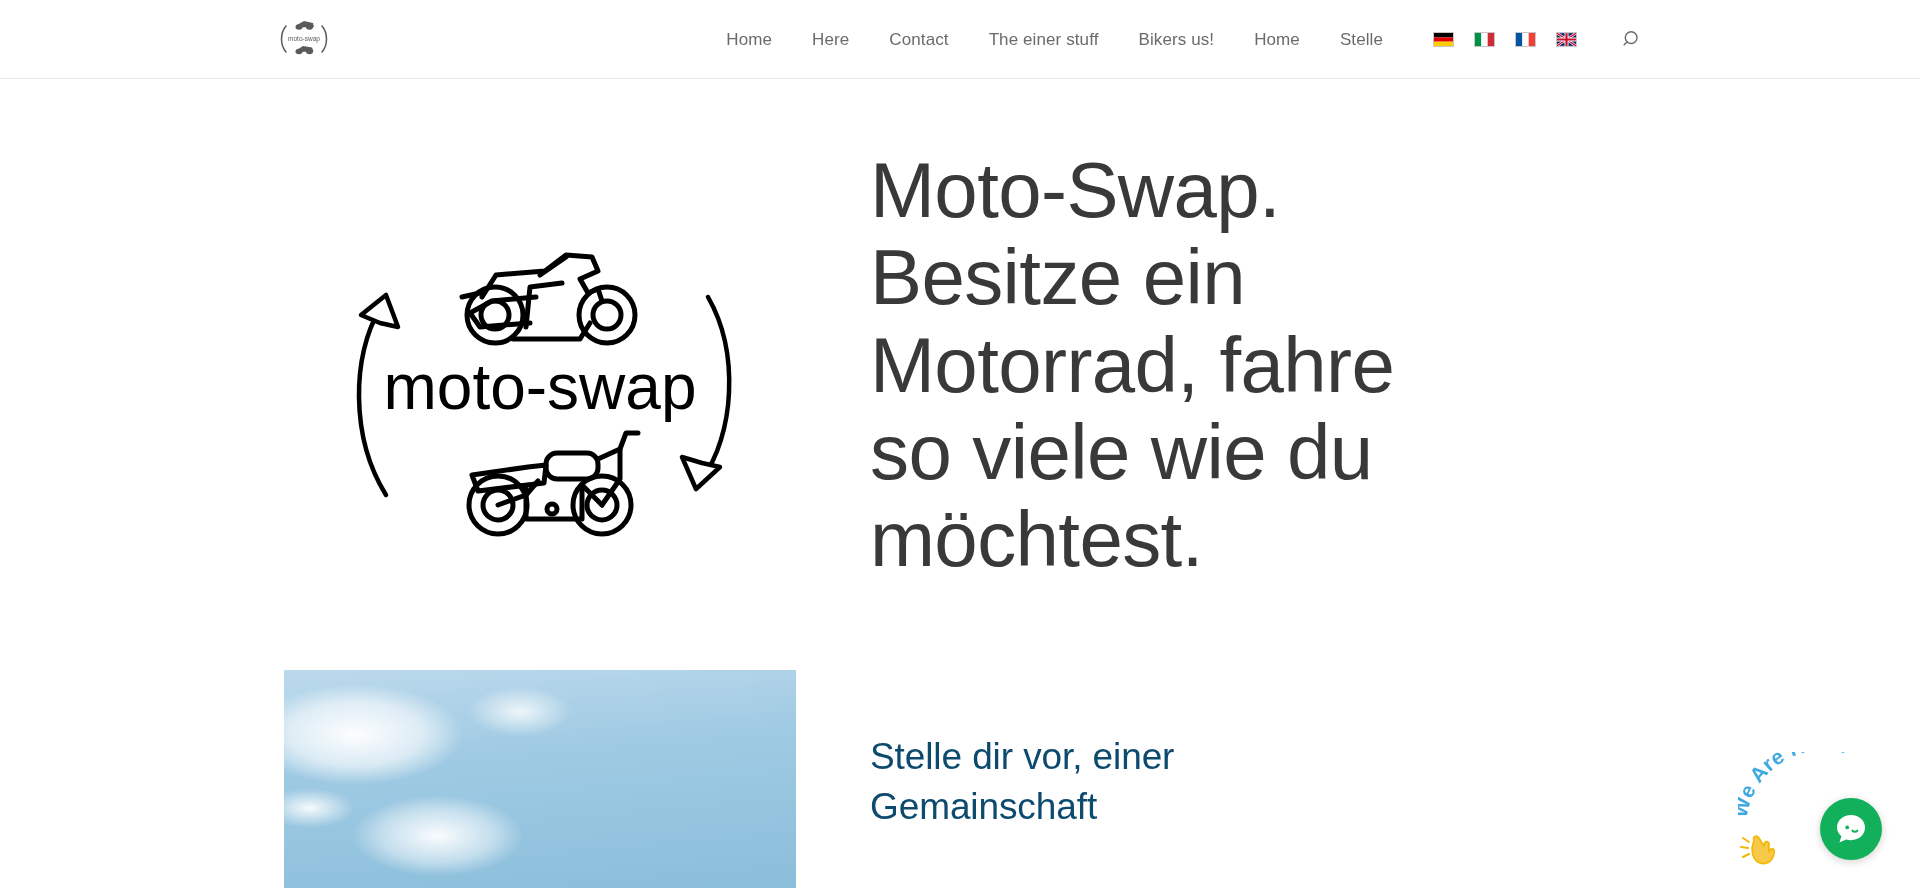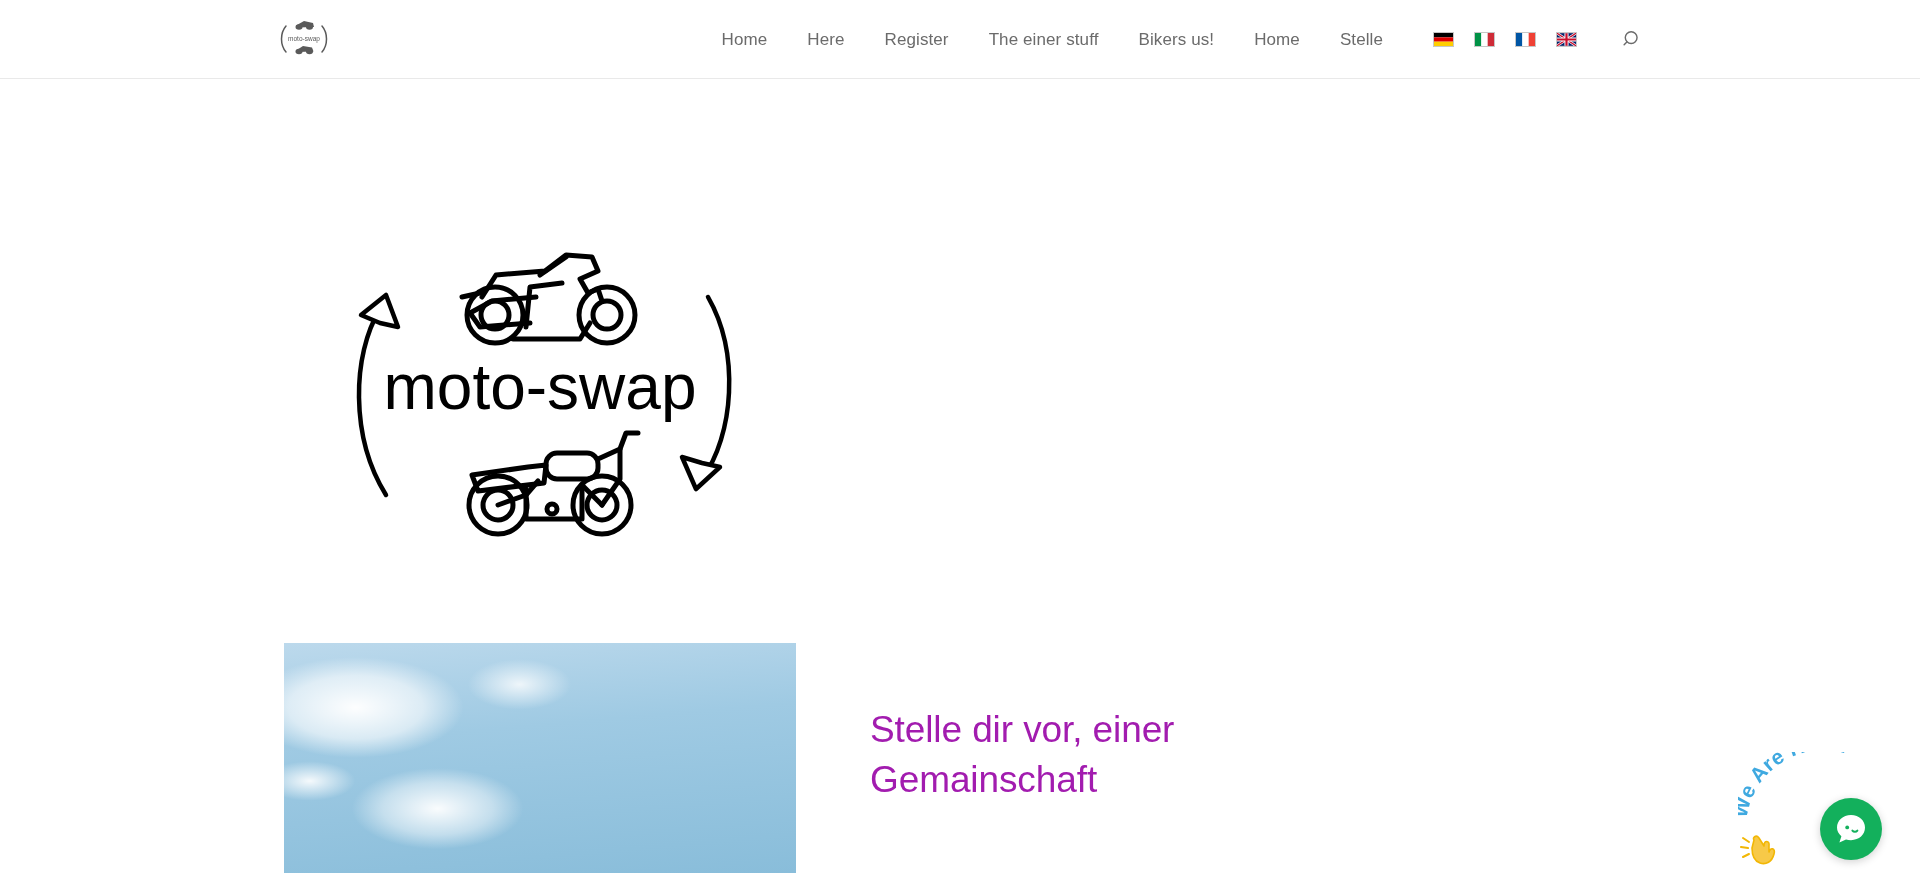--- a/index.html
+++ b/index.html
@@ -144,21 +144,21 @@
   }
   .lower-right {
     width: 540px;
     margin-left: 60px;
     padding-top: 62px;
   }
   .lower-heading {
     font-size: 37px;
     line-height: 1.35;
     font-weight: 400;
-    color: #a21caf;
+    color: #0c4a6e;
     margin: 0;
     letter-spacing: -0.1px;
   }
 
   
   .chat-widget {
     position: absolute;
     right: 22px;
     bottom: 14px;
     width: 160px;
@@ -221,21 +221,21 @@
           <ellipse cx="63" cy="69" rx="7" ry="5.5"></ellipse>
           <path d="M36 67 L50 58 L68 61 L71 69 L38 70 Z"></path>
         </g>
         <text x="52" y="48" font-family="Liberation Sans, sans-serif" font-size="13" fill="#5a5a5a" text-anchor="middle">moto-swap</text>
       </svg>
     </a>
 
     <nav class="primary-nav">
       <a class="nav-link" href="#">Home</a>
       <a class="nav-link" href="#">Here</a>
-      <a class="nav-link" href="#">Register</a>
+      <a class="nav-link" href="#">Contact</a>
       <a class="nav-link" href="#">The einer stuff</a>
       <a class="nav-link" href="#">Bikers us!</a>
       <a class="nav-link" href="#">Home</a>
       <a class="nav-link" href="#">Stelle</a>
 
       <span class="lang-group">
 
         <a class="lang-flag" href="#">
           <svg class="flag-img" viewBox="0 0 19 13" aria-hidden="true">
             <rect x="0" y="0" width="19" height="4.34" fill="#000000"></rect>
@@ -326,20 +326,23 @@
           <path d="M208 254 L196 268"></path>
           <circle cx="222" cy="282" r="5"></circle>
           <path d="M268 232 L290 222 L296 206 L308 206"></path>
           <path d="M290 222 L290 252 L272 278"></path>
           <path d="M252 258 L272 278"></path>
           <path d="M196 268 L168 278"></path>
         </g>
       </svg>
     </div>
 
+    <div class="hero-right">
+      <h1 class="hero-heading">Moto-Swap. Besitze ein Motorrad, fahre so viele wie du möchtest.</h1>
+    </div>
 
   </section>
 
   <section class="lower-section">
     <div class="lower-left">
       <div class="sky-photo"></div>
     </div>
     <div class="lower-right">
       <h2 class="lower-heading">Stelle dir vor, einer Gemainschaft</h2>
     </div>

